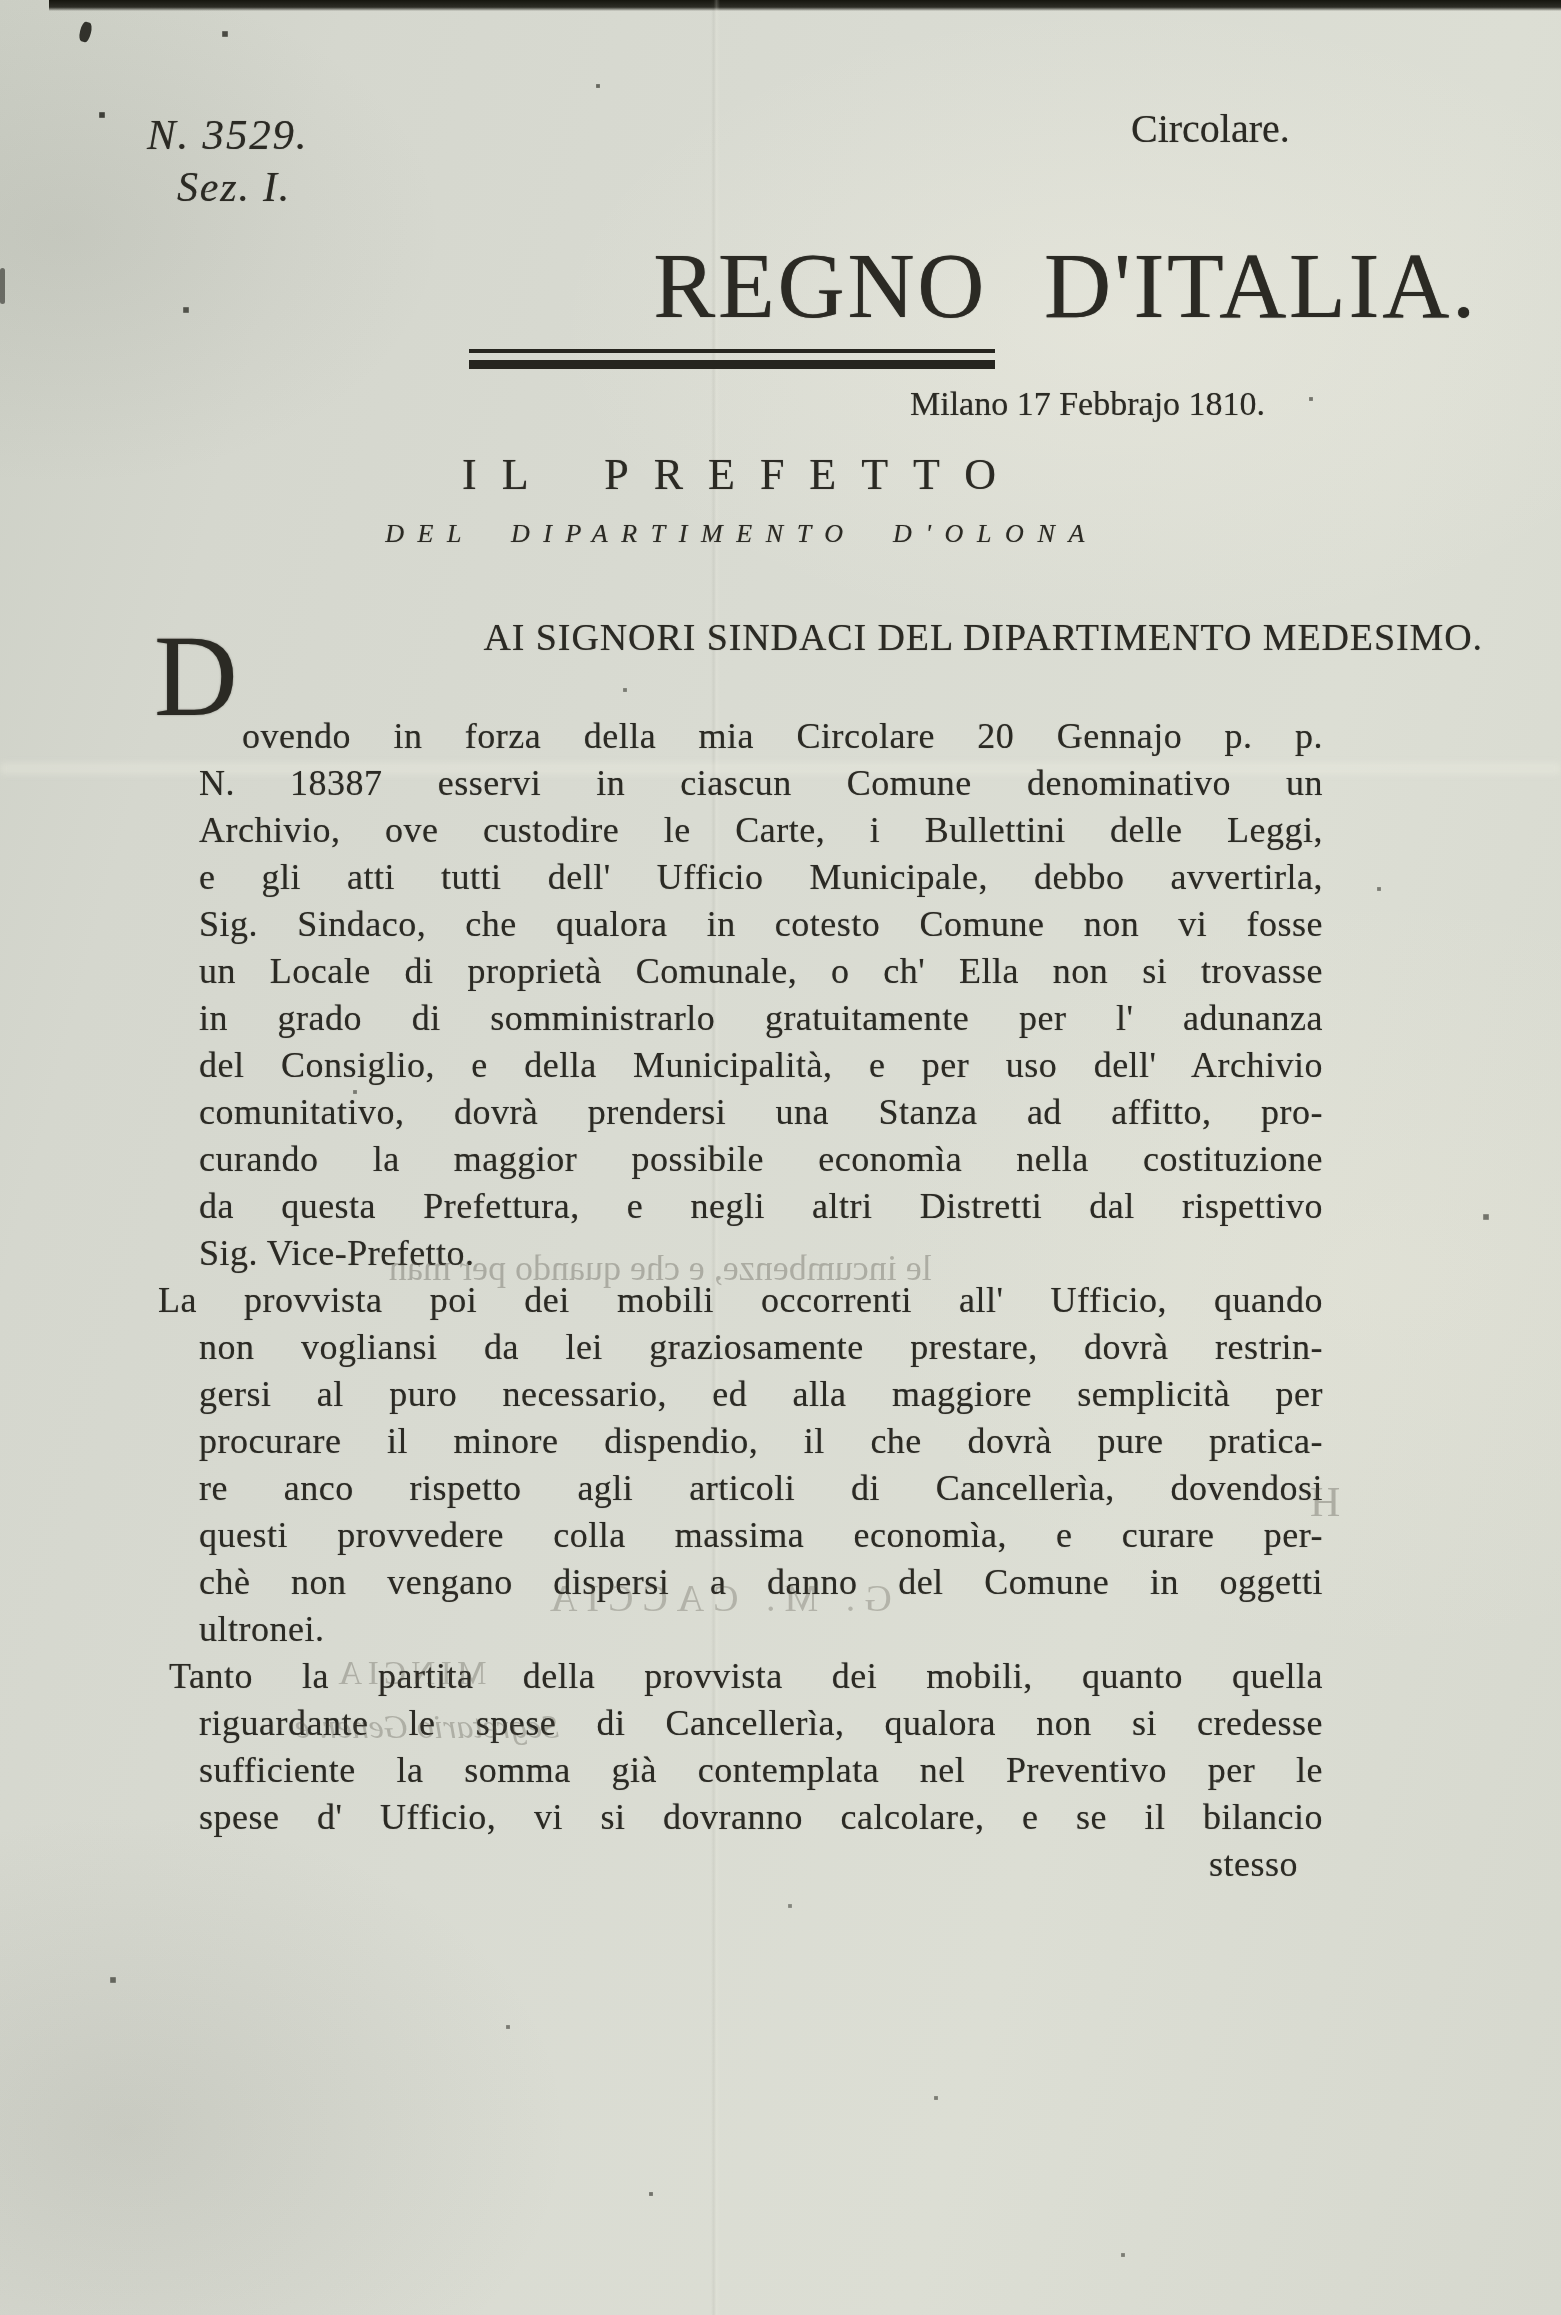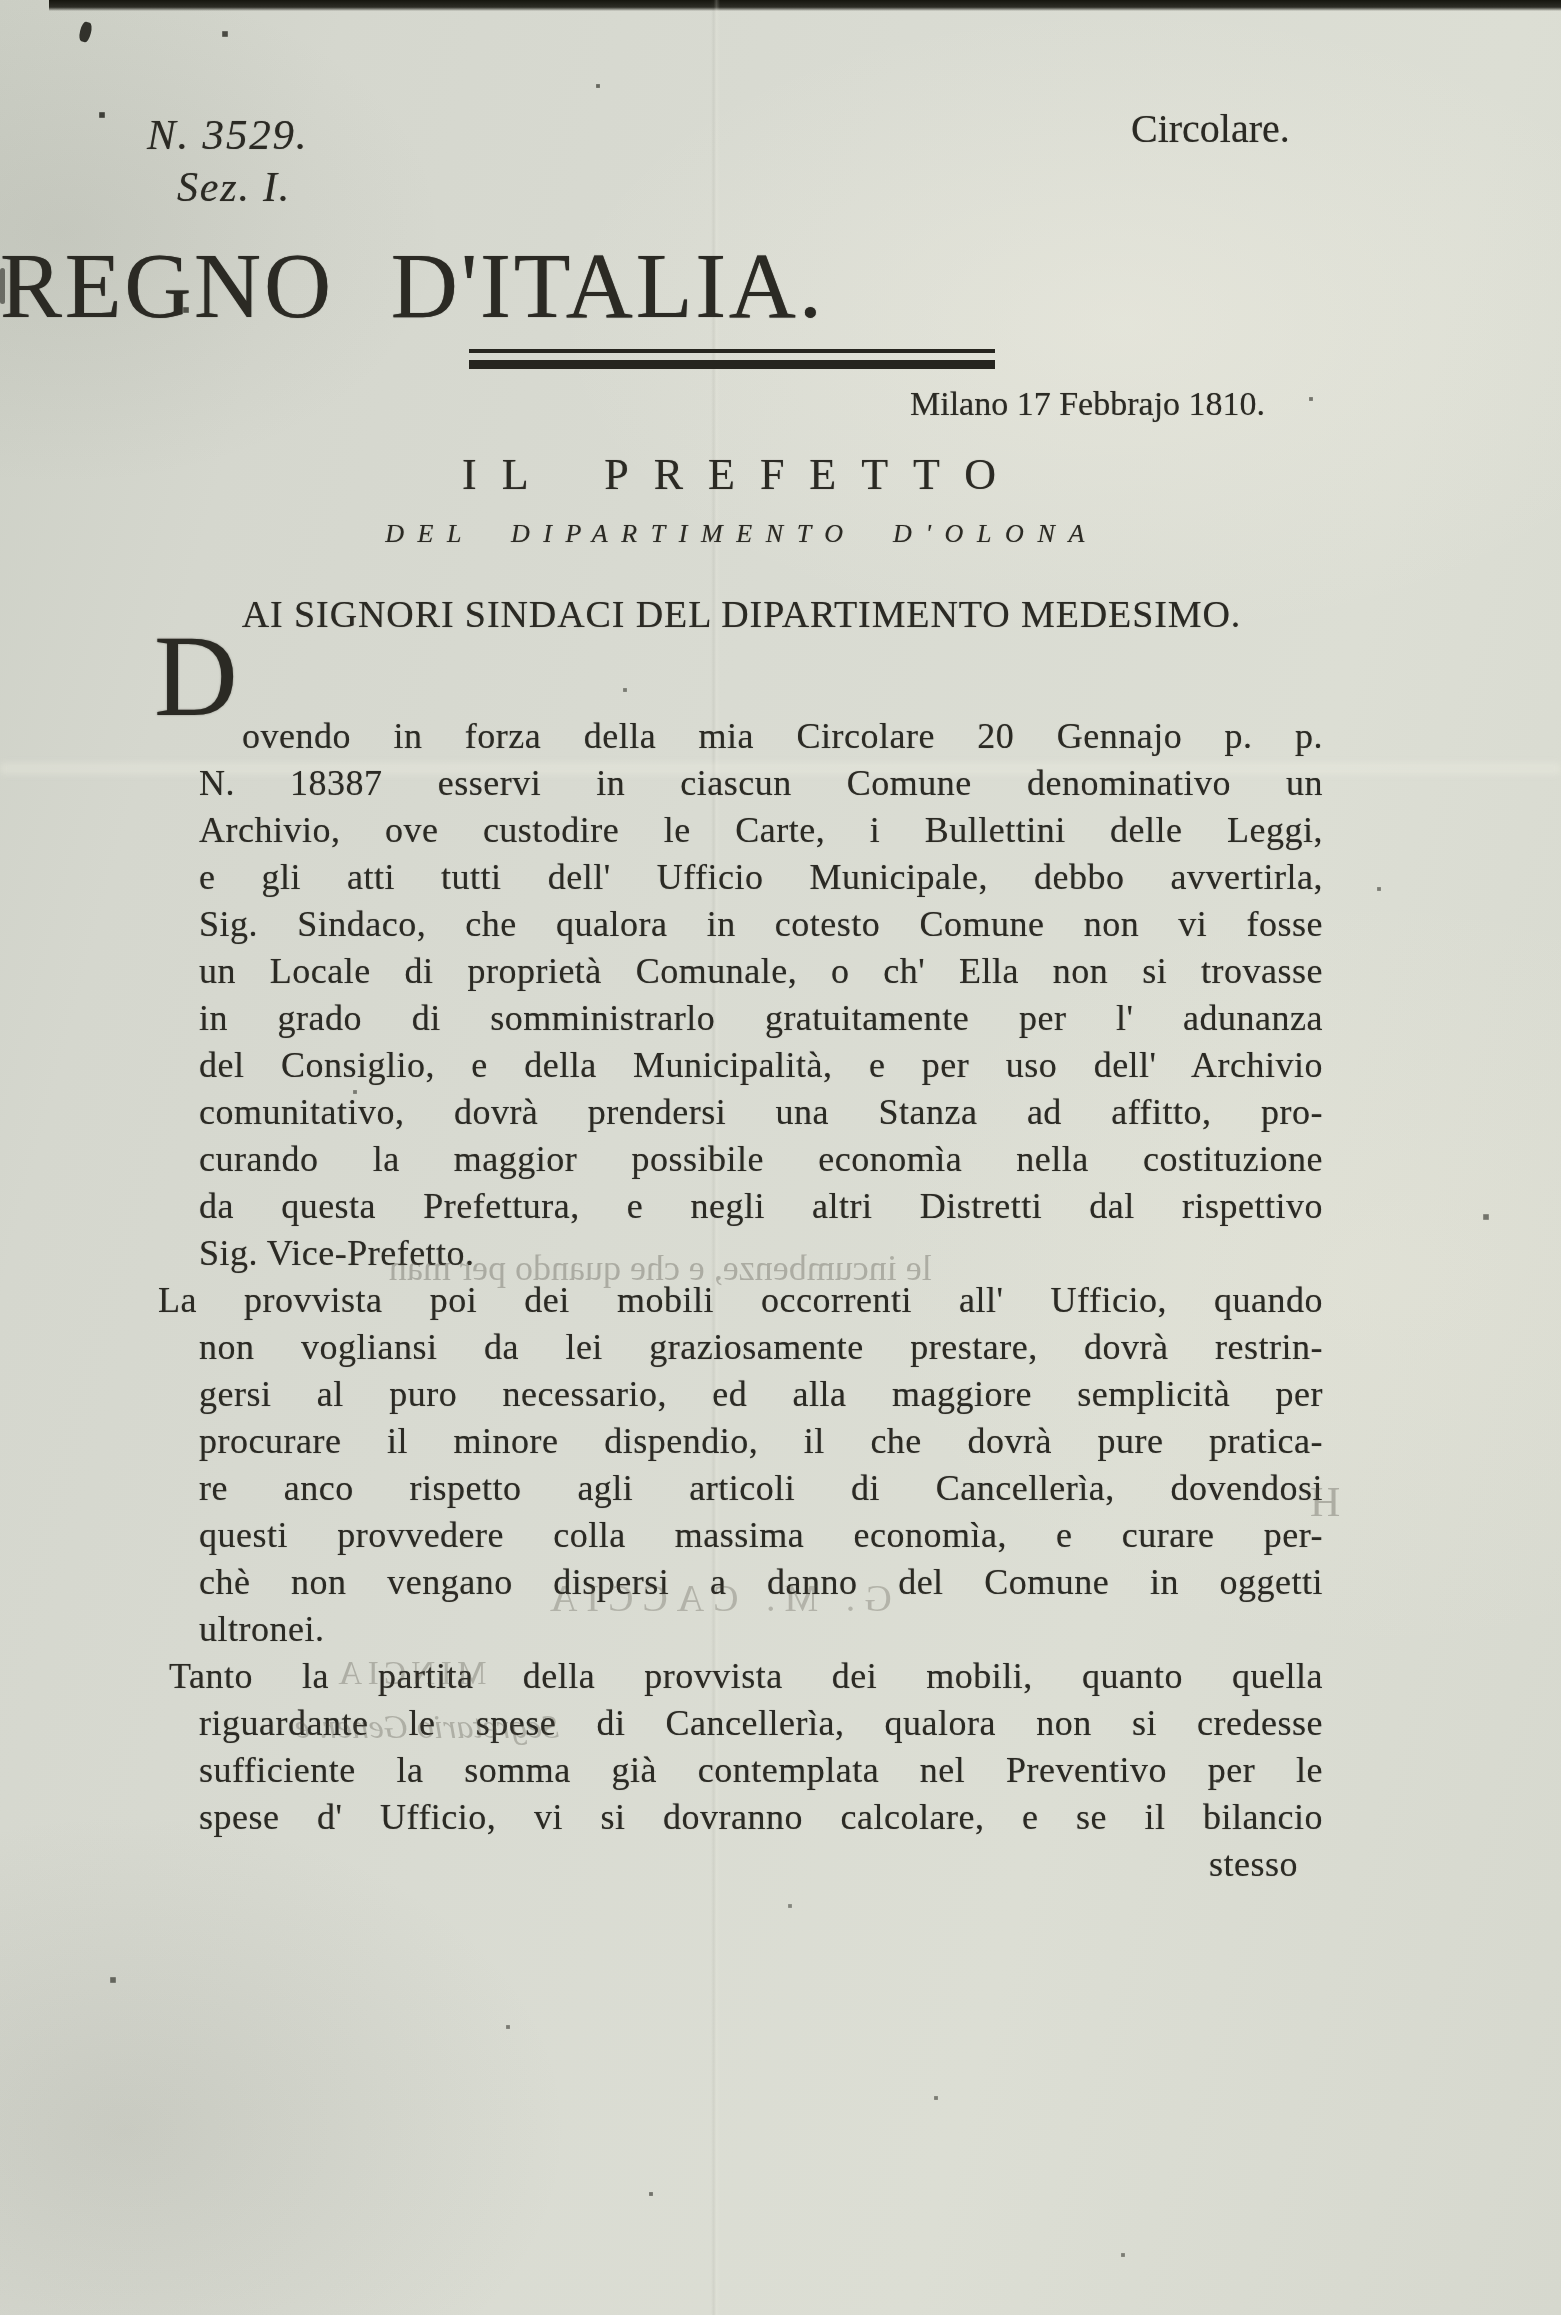--- a/index.html
+++ b/index.html
@@ -34,33 +34,33 @@
       1378px 888px 0 0.9px rgba(28,28,22,.5), 354px 1091px 0 0.9px rgba(28,28,22,.5),
       1485px 1216px 0 1.8px rgba(28,28,22,.55), 112px 1979px 0 1.8px rgba(28,28,22,.6),
       650px 2193px 0 0.9px rgba(28,28,22,.55), 935px 2097px 0 0.9px rgba(28,28,22,.5),
       1217px 1780px 0 0.9px rgba(28,28,22,.45), 507px 2026px 0 0.9px rgba(28,28,22,.5),
       789px 1905px 0 0.9px rgba(28,28,22,.45), 1122px 2254px 0 0.9px rgba(28,28,22,.5);}
   
   .txt{position:absolute;white-space:nowrap;text-shadow:0 0 0.9px rgba(43,42,36,.55);}
   .ref{left:147px;top:110px;font-size:43px;font-style:italic;letter-spacing:1.8px;}
   .sez{left:177px;top:163px;font-size:42px;font-style:italic;letter-spacing:1.8px;}
   .circ{left:1131px;top:105px;font-size:40px;}
-  .title{left:0;right:83px;top:232px;text-align:left;font-size:93px;
+  .title{left:0;right:83px;top:232px;text-align:right;font-size:93px;
     letter-spacing:2.7px;word-spacing:31px;white-space:nowrap;position:absolute;
     text-shadow:0 0 0.9px rgba(30,29,24,.7);}
   .rule{position:absolute;left:469px;top:349px;width:526px;height:7.2px;
     border-top:4.5px solid #26251f;border-bottom:9px solid #26251f;}
   .dateline{left:910px;top:385px;font-size:34px;}
   .sender{left:0;right:78px;top:449px;position:absolute;text-align:center;
     font-size:44px;letter-spacing:25px;word-spacing:16.3px;white-space:nowrap;
     text-shadow:0 0 0.9px rgba(43,42,36,.55);}
   .sender2{left:0;right:78px;top:519px;position:absolute;text-align:center;
     font-size:26px;font-style:italic;letter-spacing:13.6px;word-spacing:16.3px;white-space:nowrap;
     text-shadow:0 0 0.9px rgba(43,42,36,.5);}
-  .salut{left:0;right:78px;top:592px;position:absolute;text-align:center;
+  .salut{left:0;right:78px;top:615px;position:absolute;text-align:right;
     font-size:38px;letter-spacing:0.9px;white-space:nowrap;
     text-shadow:0 0 0.9px rgba(43,42,36,.55);}
   
   .dropcap{position:absolute;left:154px;top:618px;font-size:116px;line-height:1;
     text-shadow:0 0 1.8px rgba(43,42,36,.5);}
   .body-col{position:absolute;left:199px;top:713px;width:1124px;}
   .line{height:47px;line-height:47px;font-size:36px;letter-spacing:0.5px;
     text-align:justify;text-align-last:justify;white-space:normal;
     text-shadow:0 0 0.9px rgba(43,42,36,.5);}
   .l-first{text-indent:43px;}

